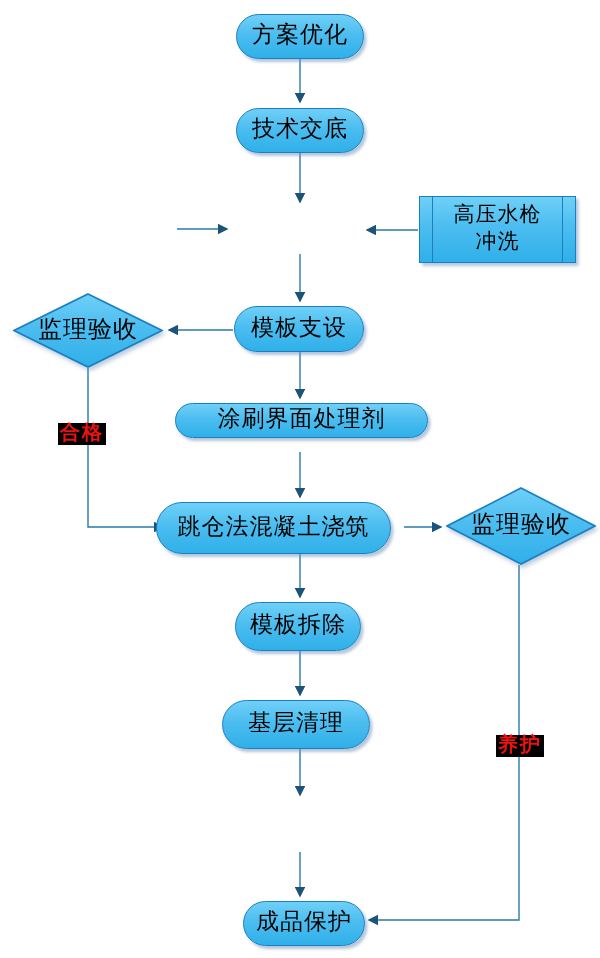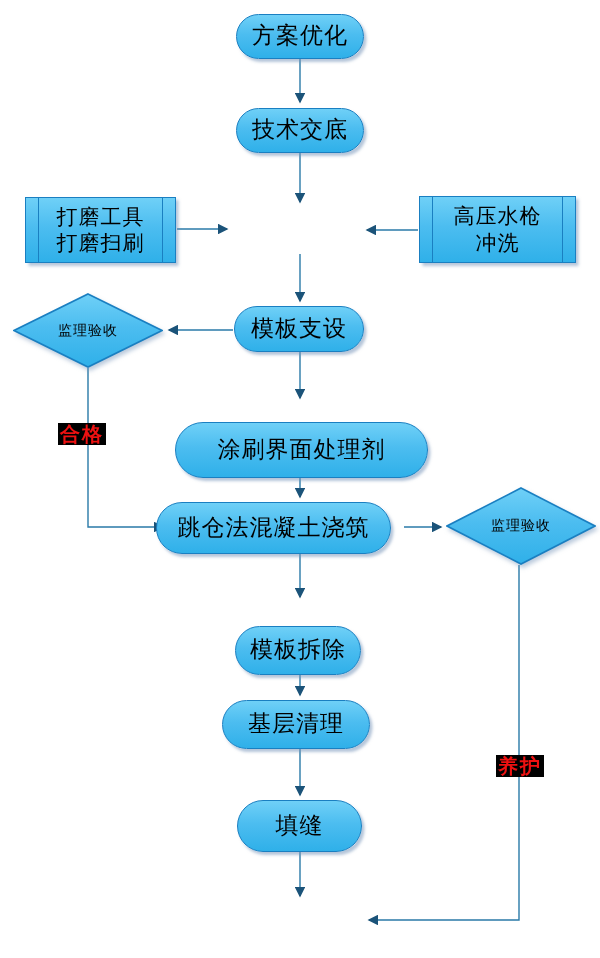--- a/index.html
+++ b/index.html
@@ -1,18 +1,18 @@
 <!DOCTYPE html>
 <html><head>
 <meta charset="utf-8">
 <style>
   html, body { margin:0; padding:0; background:#ffffff; }
   .canvas {
     position:relative; width:600px; height:958px; overflow:hidden;
-    font-family:Liberation Serif, serif;
+    font-family:Liberation Mono, monospace;
     color:#000;
   }
   .connectors { position:absolute; left:0; top:0; width:600px; height:958px; pointer-events:none; }
   .node {
     position:absolute; display:flex; align-items:center; justify-content:center;
     text-align:center; box-sizing:border-box;
   }
   .pill {
     background:linear-gradient(180deg,#6fd0f7 0%,#4cbdf0 45%,#2fb0e9 100%);
     border:1.6px solid #1a7fc1;
@@ -25,21 +25,21 @@
     border:1.6px solid #1a7fc1;
     box-shadow:2.5px 3px 3px rgba(120,150,185,0.55);
     font-size:21px;
   }
   .inner-line { position:absolute; top:0; bottom:0; width:0; border-left:1.5px solid #1a7fc1; }
   .inner-line.l { left:12px; } .inner-line.r { right:12px; }
   .diamond-wrap { position:absolute; }
   .diamond-wrap svg { position:absolute; left:0; top:0; filter:drop-shadow(2px 3px 2px rgba(120,150,185,0.5)); }
   .diamond-wrap .lbl {
     position:absolute; left:0; top:0; right:0; bottom:0;
-    display:flex; align-items:center; justify-content:center; font-size:14px;
+    display:flex; align-items:center; justify-content:center; font-size:24px;
   }
   .lbl { white-space:pre-line; line-height:1.25; letter-spacing:1px; }
   .edge-label {
     position:absolute; color:#ee1111; font-weight:bold; font-size:20px;
     background:#000000; padding:0 2px; letter-spacing:2px; line-height:1.1;
   }
 </style>
 </head>
 <body>
 
@@ -77,70 +77,64 @@
 
   <div class="node pill" style="left:236px; top:14px; width:128px; height:45px;">
     <span class="lbl">方案优化</span>
   </div>
 
   <div class="node pill" style="left:236px; top:108px; width:128px; height:45px;align-items:center;">
     <span class="lbl">技术交底</span>
   </div>
 
 
-  <div class="node procbox" style="left:25px; top:197px; width:151px; height:66px;">
-    <span class="inner-line l"></span>
-    <span class="inner-line r"></span>
-    <span class="lbl">打磨工具
-打磨扫刷</span>
-  </div>
 
   <div class="node pill" style="left:234px; top:306px; width:130px; height:46px;">
     <span class="lbl">模板支设</span>
   </div>
 
   <div class="node procbox" style="left:419px; top:196px; width:157px; height:67px;">
     <span class="inner-line l"></span>
     <span class="inner-line r"></span>
     <span class="lbl">高压水枪
 冲洗</span>
   </div>
 
   <div class="diamond-wrap" style="left:13px; top:293px; width:150px; height:75px;">
     <svg width="150" height="75" viewBox="0 0 150 75">
       <polygon points="75,1 149,37.5 75,74 1,37.5" fill="url(#shapeGrad)" stroke="#1a7fc1" stroke-width="1.6"></polygon>
     </svg>
     <span class="lbl">监理验收</span>
   </div>
 
-  <div class="node pill" style="left:175px; top:422px; width:253px; height:56px;text-align:center;">
+  <div class="node pill" style="left:175px; top:403px; width:253px; height:35px;text-align:center;">
     <span class="lbl">涂刷界面处理剂</span>
   </div>
 
   <div class="node pill" style="left:156px; top:502px; width:235px; height:52px;">
     <span class="lbl">跳仓法混凝土浇筑</span>
   </div>
 
   <div class="diamond-wrap" style="left:446px; top:487px; width:150px; height:78px;">
     <svg width="150" height="78" viewBox="0 0 150 78">
       <polygon points="75,1 149,39 75,77 1,39" fill="url(#shapeGrad)" stroke="#1a7fc1" stroke-width="1.6"></polygon>
     </svg>
     <span class="lbl">监理验收</span>
   </div>
 
-  <div class="node pill" style="left:235px; top:602px; width:126px; height:49px;margin-top:24px;">
+  <div class="node pill" style="left:235px; top:602px; width:126px; height:49px;">
     <span class="lbl">模板拆除</span>
   </div>
 
   <div class="node pill" style="left:222px; top:700px; width:148px; height:49px;">
     <span class="lbl">基层清理</span>
   </div>
 
-  <div class="node pill" style="left:237px; top:800px; width:125px; height:52px;">
-    <span class="lbl">填缝</span>
+
+  <div class="node pill" style="left:243px; top:901px; width:122px; height:45px;">
+    <span class="lbl">成品保护</span>
   </div>
-
 
   <span class="edge-label" style="left:58px; top:423px;">合格</span>
 
-  <span class="edge-label" style="left:496px; top:755px;">养护</span>
+  <span class="edge-label" style="left:496px; top:735px;">养护</span>
 
 </div>
 
 </body></html>

